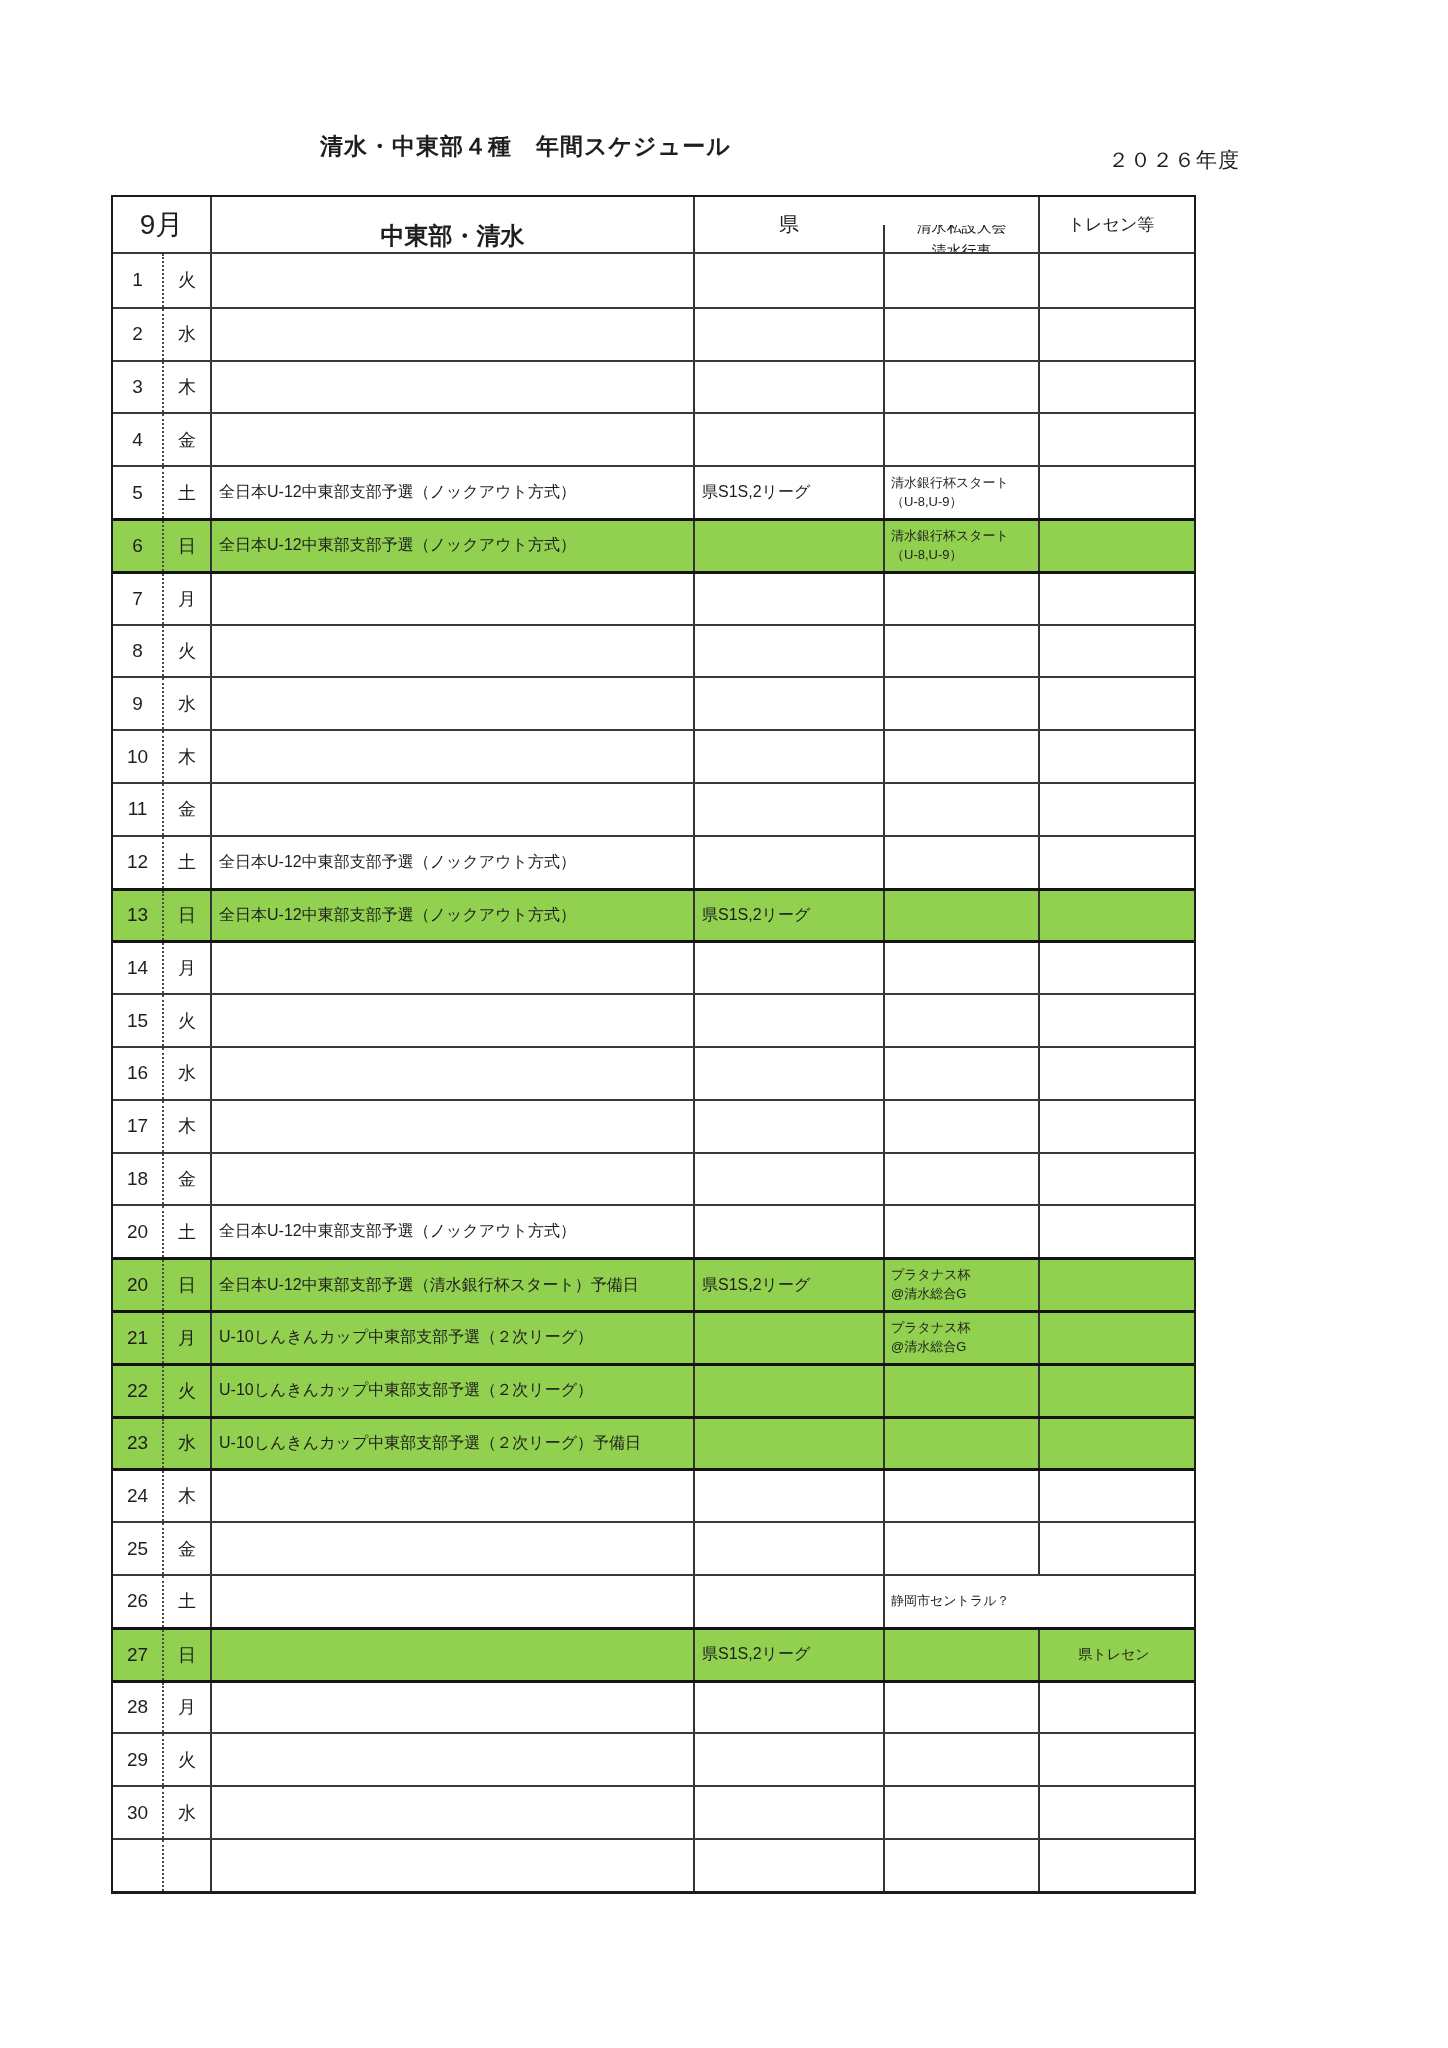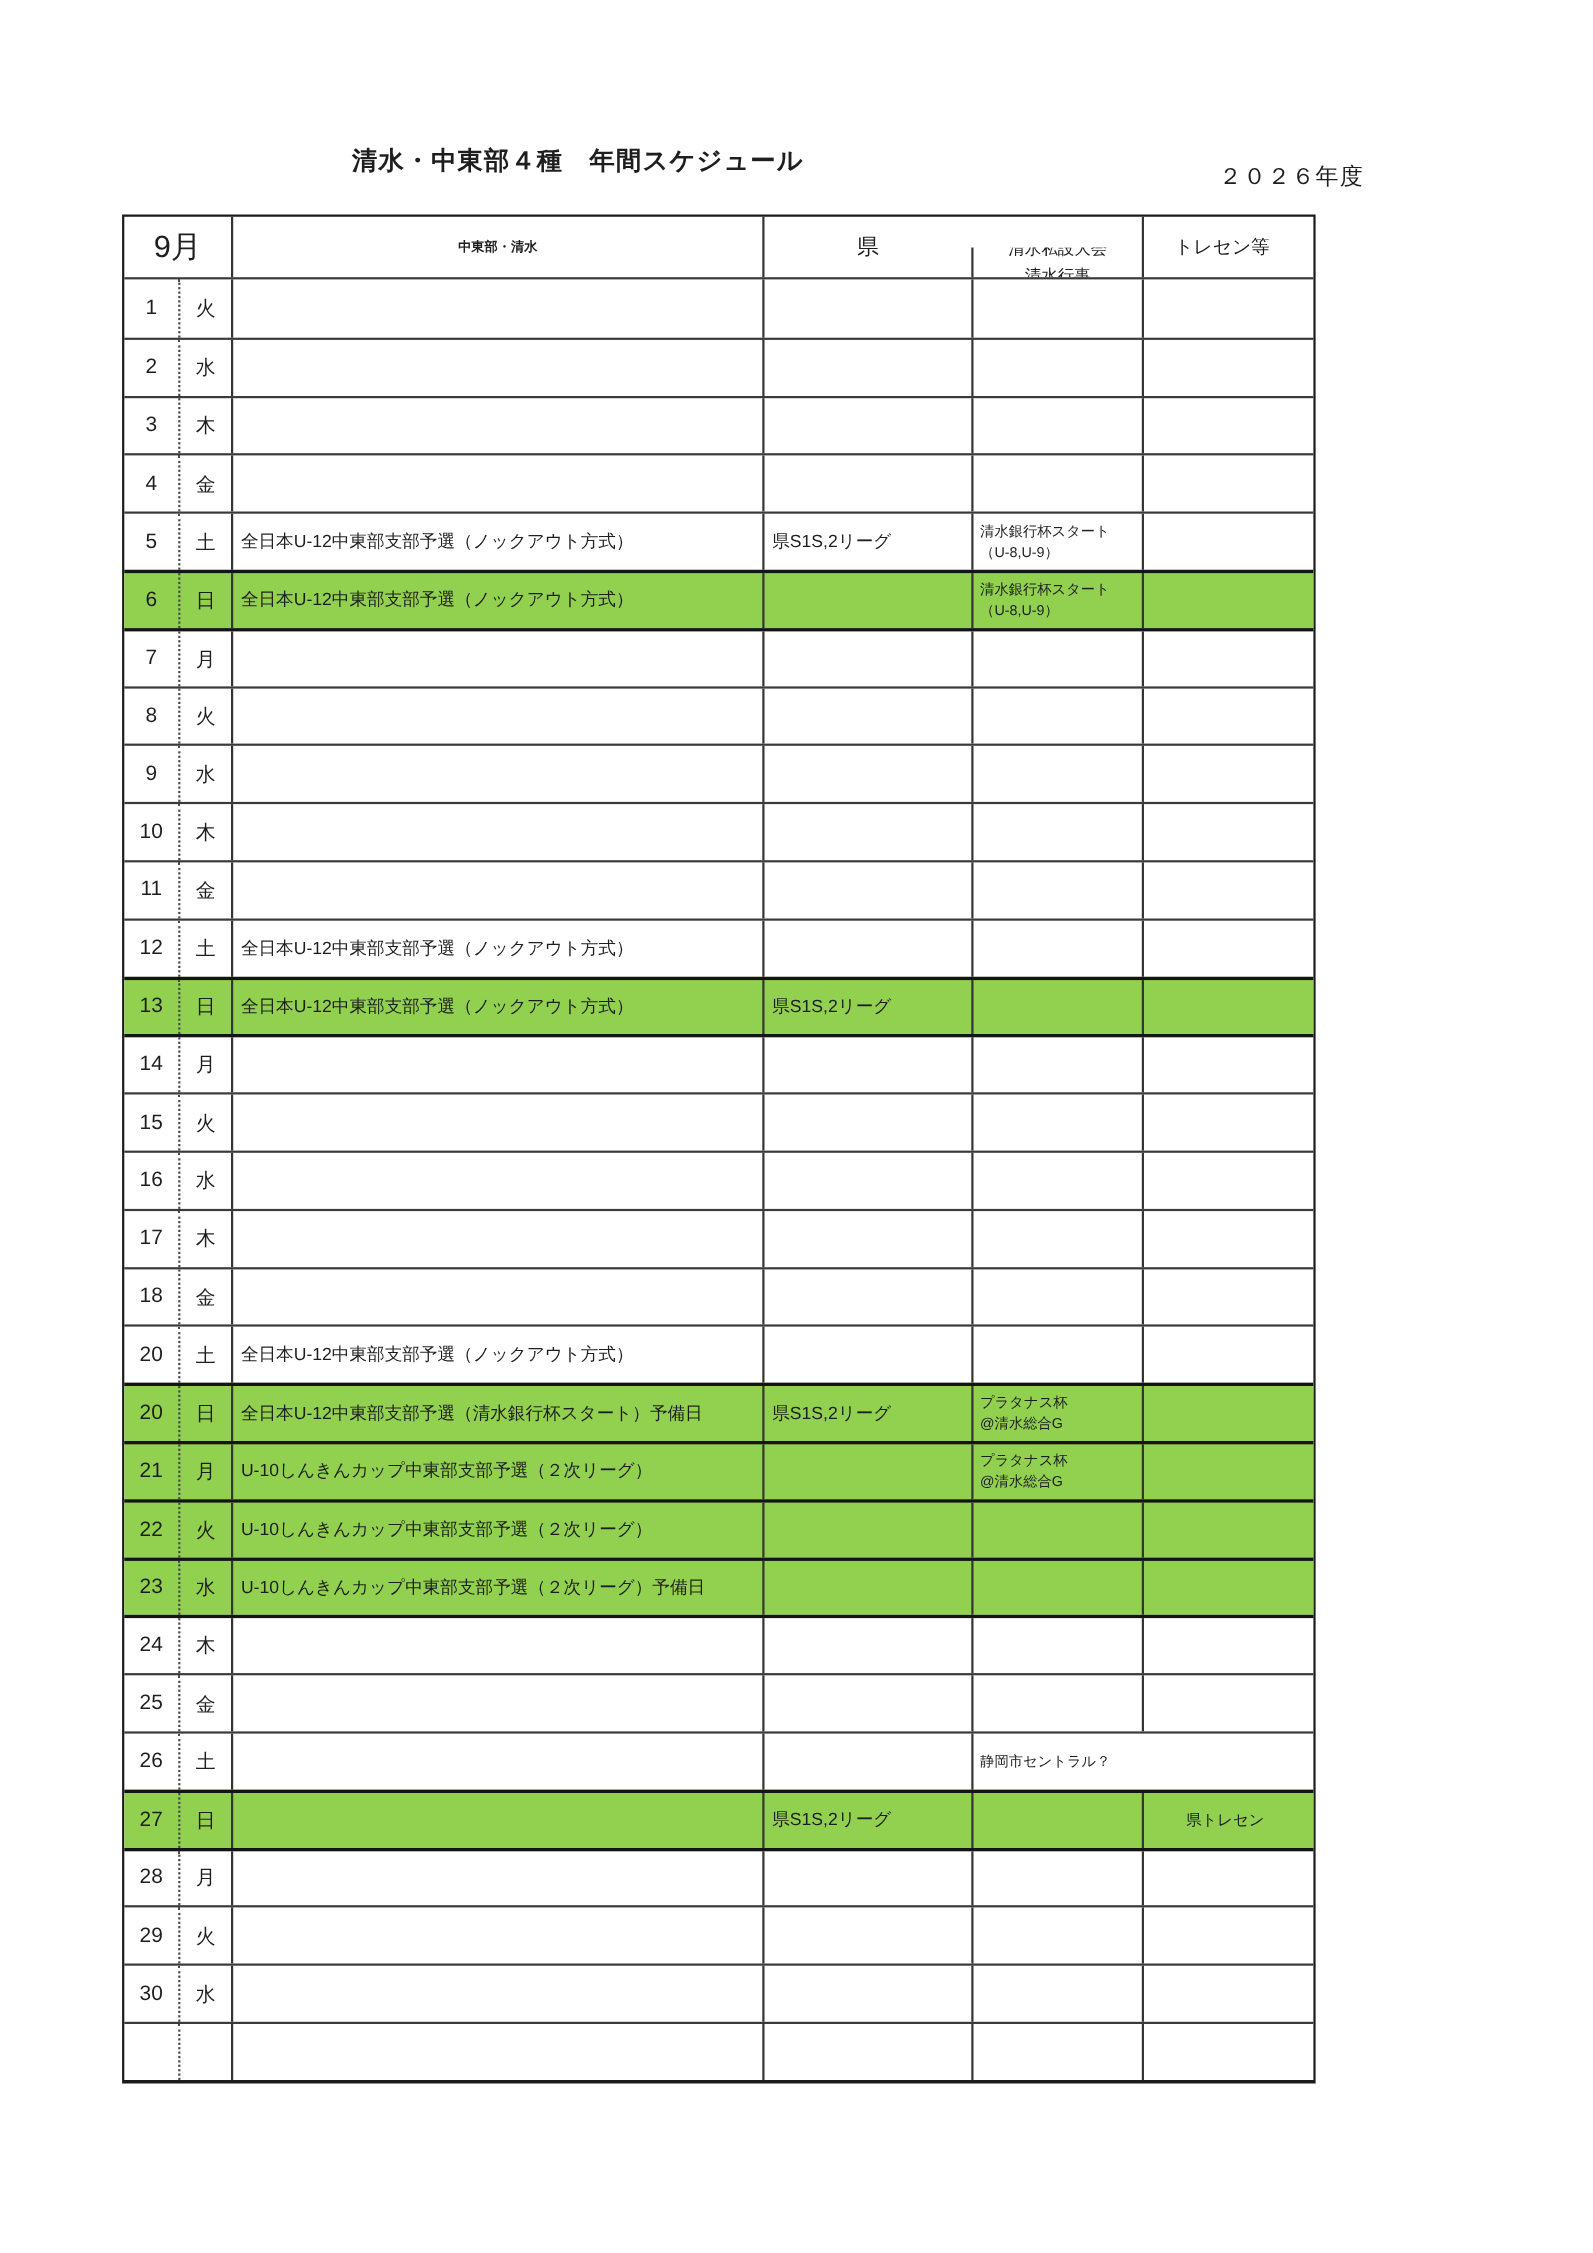--- a/index.html
+++ b/index.html
@@ -41,21 +41,21 @@
   .w-pref   { width:190px; }
   .w-shimizu{ width:155px; }
   .w-trecen { width:144px; }
 
   
   .bl-solid  { border-left:2px solid #343434; }
   .bl-dotted { border-left:2px dotted #4a4a4a; }
   .bl-none   { border-left:2px solid transparent; }
 
   .hc.month   { font-size:28px; }
-  .hc.region  { font-size:12px; font-weight:bold; }
+  .hc.region  { font-size:24px; font-weight:bold;justify-content:flex-end; }
   .hc.pref    { font-size:20px; }
   .hc.shimizu { font-size:15px; line-height:1.55;margin-top:28px; }
   .hc.trecen  { font-size:17px; }
 
   .c.date { align-items:center; font-size:19px; }
   .c.day  { align-items:center; font-size:18px; }
   .c.region, .c.pref { padding-left:7px; font-size:16px; }
   .c.shimizu { padding-left:6px; font-size:13px; line-height:1.45; }
   .c.trecen  { padding-left:6px; font-size:14px;text-align:center; }
   .c span { display:block; white-space:nowrap; }

